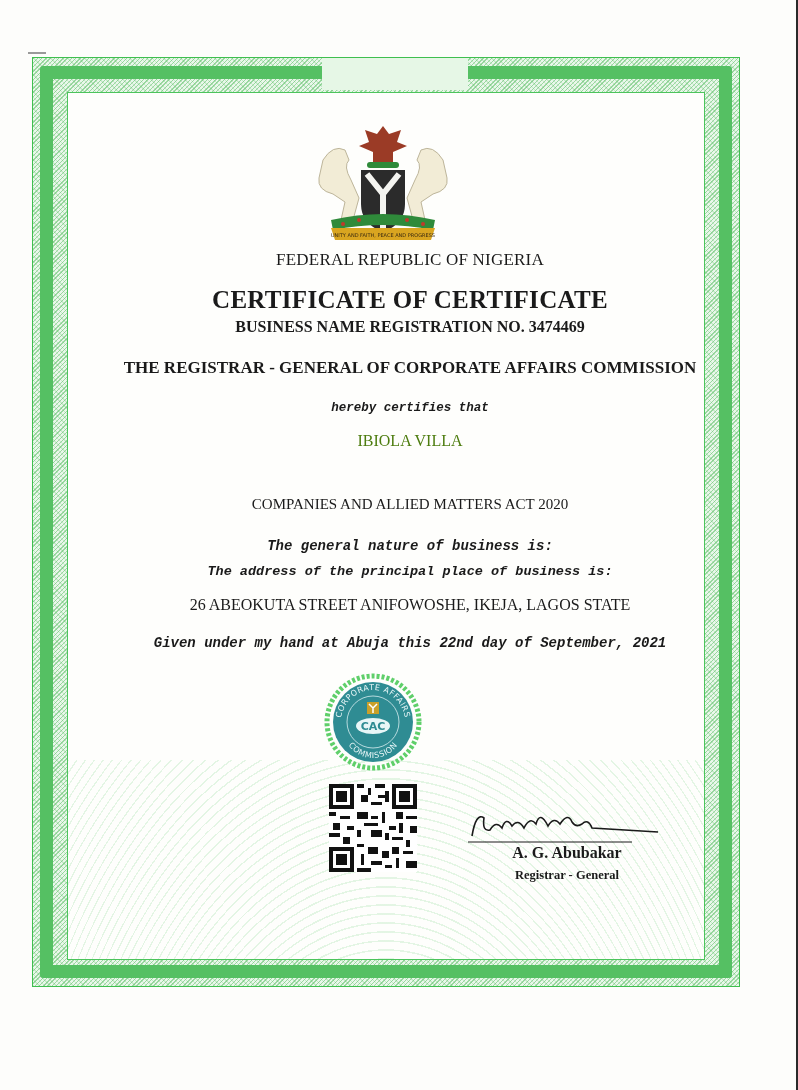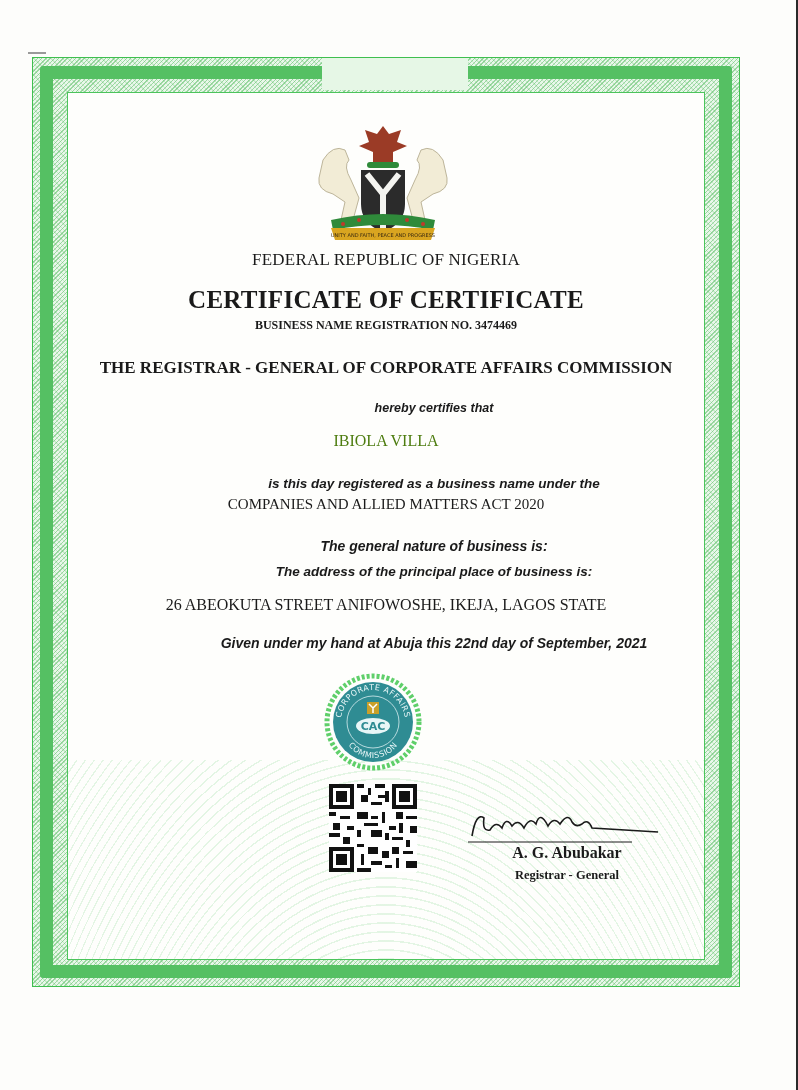--- a/index.html
+++ b/index.html
@@ -43,27 +43,27 @@
     position:absolute; left:68px; top:760px; width:636px; height:199px;
     background:
       repeating-radial-gradient(ellipse at 50% 240%, rgba(120,210,130,0.0) 0 5px, rgba(120,210,130,0.22) 5px 6px);
     opacity:0.9;
   }
 
   .content { position:absolute; left:67px; top:92px; width:638px; height:868px; }
 
   .coat { position:absolute; left:236px; top:28px; width:160px; height:128px; }
 
-  .t-center { position:absolute; left:0; width:100%; text-align:center; }
+  .t-center { position:absolute; left:0; width:100%; text-align:center;padding-left:24px; }
   .country { top:158px; font-size:17px; letter-spacing:0.2px; }
   .title { top:194px; font-size:25px; font-weight:bold; letter-spacing:0.3px; }
-  .regno { top:226px; font-size:12px; font-weight:bold; }
+  .regno { top:226px; font-size:16px; font-weight:bold; }
   .registrar-line { top:266px; font-size:17px; left:-40px; width:718px;font-weight:bold; }
   .script {
-    font-family:Liberation Sans, sans-serif; font-style:italic; font-weight:bold;margin-left:48px;
+    font-family:Liberation Mono, monospace; font-style:italic; font-weight:bold;
   }
   .certifies { top:309px; font-size:12.5px; }
   .bizname { top:340px; font-size:16px; color:#4d7c0f; }
   .registered { top:384px; font-size:13.5px; }
   .act { top:404px; font-size:15px; font-weight:normal; }
   .nature { top:446px; font-size:14px; }
   .address-label { top:472px; font-size:13.5px; }
   .address { top:504px; font-size:16px; }
   .given { top:543px; font-size:14px; }
 
@@ -109,21 +109,20 @@
     <path d="M28 108 L132 108 L128 120 L32 120 Z" fill="#d9a520"></path>
     <text x="80" y="117" font-size="5" text-anchor="middle" fill="#3a2a10" font-family="DejaVu Sans, sans-serif">UNITY AND FAITH, PEACE AND PROGRESS</text>
   </svg>
 
   <div class="t-center country">FEDERAL REPUBLIC OF NIGERIA</div>
   <div class="t-center title">CERTIFICATE OF CERTIFICATE</div>
   <div class="t-center regno">BUSINESS NAME REGISTRATION NO. 3474469</div>
   <div class="t-center registrar-line">THE REGISTRAR - GENERAL OF CORPORATE AFFAIRS COMMISSION</div>
   <div class="t-center certifies script">hereby certifies that</div>
   <div class="t-center bizname">IBIOLA VILLA</div>
-  <div class="t-center registered script">is this day registered as a business name under the</div>
   <div class="t-center act">COMPANIES AND ALLIED MATTERS ACT 2020</div>
   <div class="t-center nature script">The general nature of business is:</div>
   <div class="t-center address-label script">The address of the principal place of business is:</div>
   <div class="t-center address">26 ABEOKUTA STREET ANIFOWOSHE, IKEJA, LAGOS STATE</div>
   <div class="t-center given script">Given under my hand at Abuja this 22nd day of September, 2021</div>
 
   <svg class="seal" viewBox="0 0 108 100">
     <defs>
       <path id="arcTop" d="M22 50 A32 32 0 0 1 86 50"></path>
       <path id="arcBot" d="M24 56 A30 30 0 0 0 84 56"></path>

